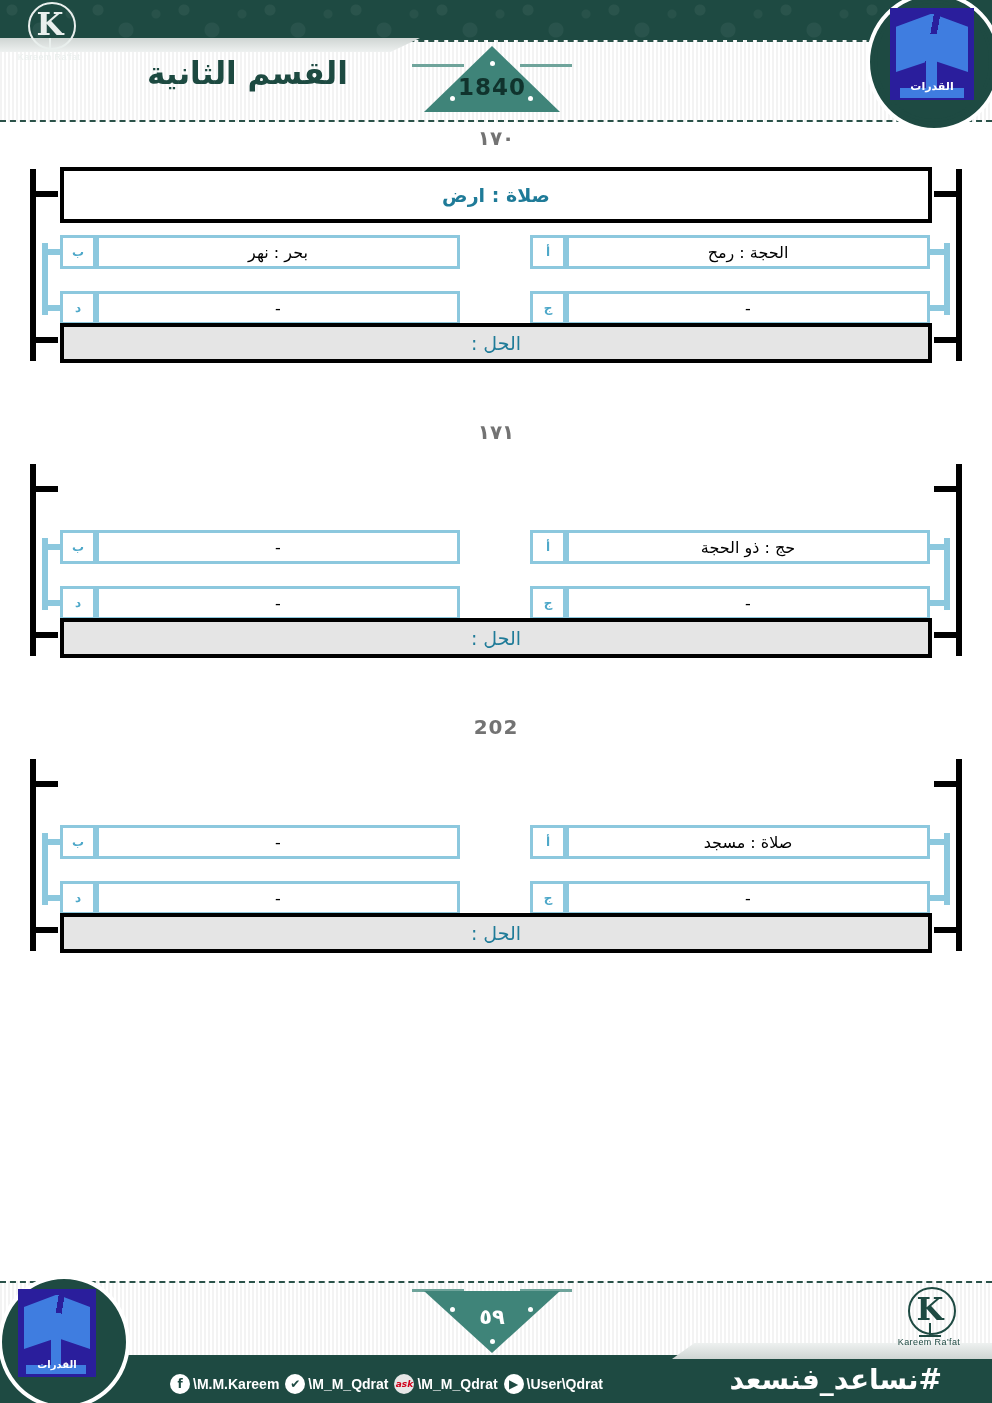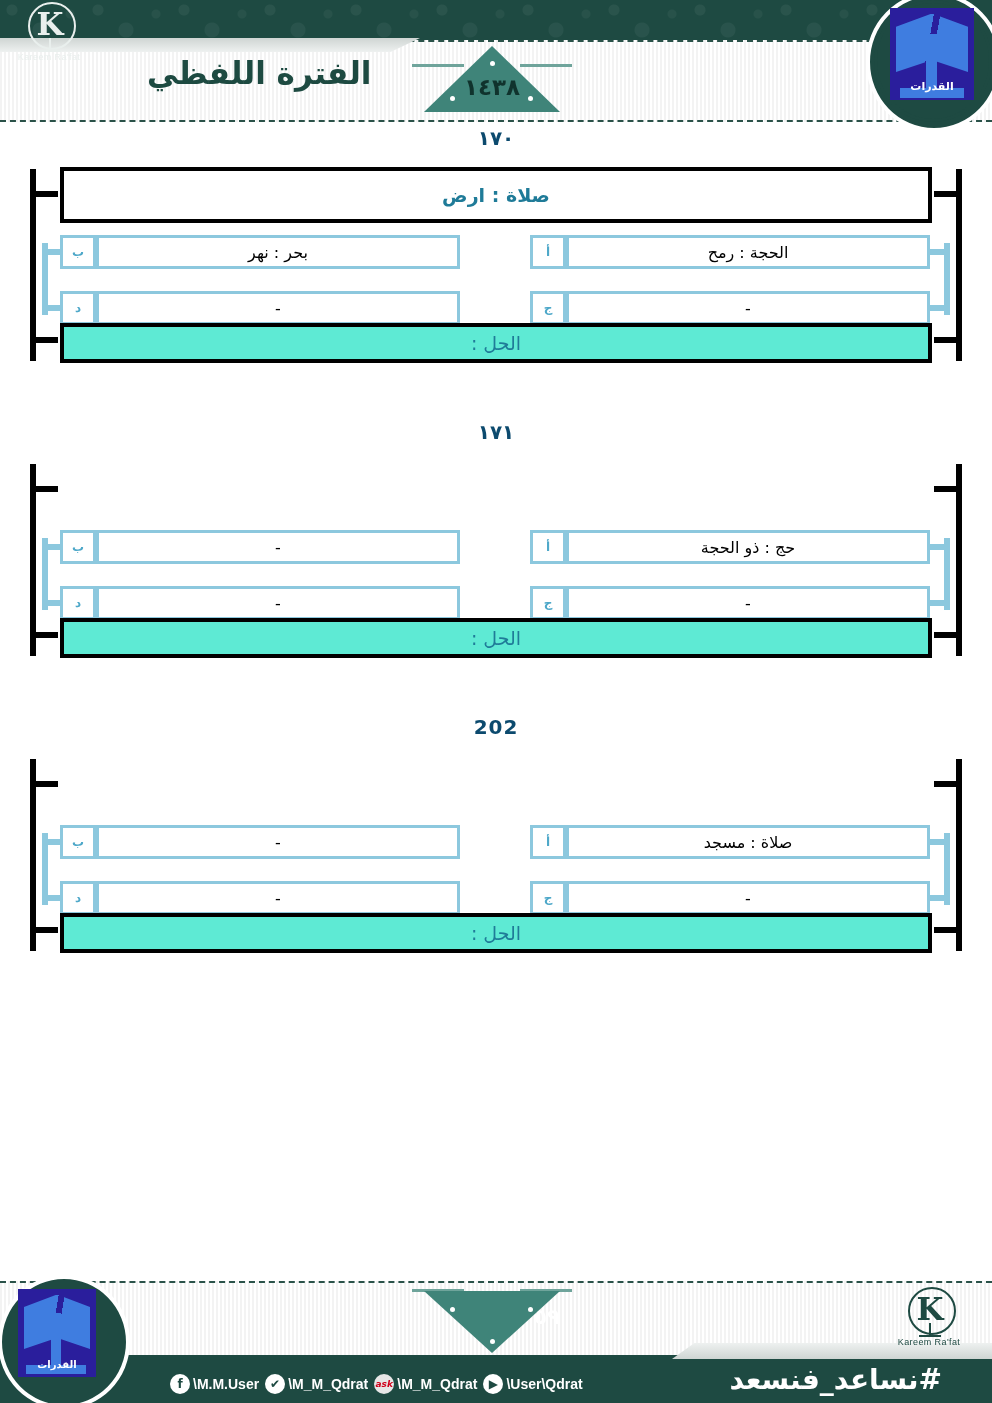--- a/index.html
+++ b/index.html
@@ -108,21 +108,21 @@
   .sig .nib{position:absolute;left:33px;top:48px;width:22px;height:2px;background:#e9efed;}
   .sig .nm{
     position:absolute;left:0;top:50px;width:86px;text-align:center;
     font-size:9px;letter-spacing:.4px;color:#e9efed;
     font-family:"Liberation Sans",sans-serif;
   }
 
   
   .qnum{
     position:absolute;width:992px;text-align:center;
-    font-size:20px;font-weight:700;color:#0c4a6e;letter-spacing:1px;
+    font-size:20px;font-weight:700;color:#737373;letter-spacing:1px;
   }
   .block{position:absolute;left:30px;width:932px;height:220px;}
 
   
   .spine-blk{position:absolute;width:6px;background:#000;top:14px;height:192px;}
   .spine-blk.r{right:0;}
   .spine-blk.l{left:0;}
   .arm-blk{position:absolute;height:6px;background:#000;width:28px;}
 
   
@@ -132,21 +132,21 @@
   .arm-blu{position:absolute;height:6px;background:#8cc8de;width:20px;}
 
   .qbox{
     position:absolute;left:30px;width:872px;height:56px;top:12px;
     border:4px solid #000;box-sizing:border-box;background:#fff;
     display:flex;align-items:center;justify-content:center;
     font-size:19px;font-weight:700;color:#1f7b98;
   }
   .abox{
     position:absolute;left:30px;width:872px;height:40px;top:168px;
-    border:4px solid #000;box-sizing:border-box;background:#5eead4;
+    border:4px solid #000;box-sizing:border-box;background:#e5e5e5;
     display:flex;align-items:center;justify-content:center;
     font-size:19px;color:#1f7b98;
   }
 
   .opt{
     position:absolute;width:402px;height:34px;
     display:flex;align-items:stretch;
   }
   .opt .lbl{
     width:36px;border:3px solid #8cc8de;box-sizing:border-box;background:#fff;
@@ -180,21 +180,21 @@
     position:absolute;right:0;top:62px;width:320px;height:16px;
     background:linear-gradient(180deg,#eef1f0,#cfd5d3);
     clip-path:polygon(7% 0,100% 0,100% 100%,0 100%);
   }
   .ft-tri{position:absolute;left:424px;top:10px;width:136px;height:62px;}
   .ft-tri .tri{
     position:absolute;inset:0;background:#3f8479;
     clip-path:polygon(0 0,100% 0,50% 100%);
   }
   .ft-tri .pg{
-    position:absolute;left:0;right:0;top:14px;text-align:right;
+    position:absolute;left:0;right:0;top:14px;text-align:center;
     font-size:21px;font-weight:700;color:#ffffff;letter-spacing:1px;
   }
   .ft-tri .d{position:absolute;width:5px;height:5px;border-radius:50%;background:#fff;}
   .ft-tri .d1{left:26px;top:16px;}
   .ft-tri .d2{left:104px;top:16px;}
   .ft-tri .d3{left:66px;top:48px;}
   .ft-ul{position:absolute;top:8px;height:3px;background:#6fa49b;}
   .ft-ul.a{left:412px;width:52px;}
   .ft-ul.b{left:520px;width:52px;}
 
@@ -246,30 +246,30 @@
   <div class="hdr-fold"></div>
 
   <div class="sig">
     <div class="circ"></div>
     <div class="kk">K</div>
     <div class="pen"></div>
     <div class="nib"></div>
     <div class="nm">Kareem Ra'fat</div>
   </div>
 
-  <div class="hdr-title-left">الفترة اللفظي</div>
+  <div class="hdr-title-left">القسم الثانية</div>
 
   <div class="tri-ul a"></div>
   <div class="tri-ul b"></div>
   <div class="hdr-tri">
     <div class="tri"></div>
     <div class="d d1"></div>
     <div class="d d2"></div>
     <div class="d d3"></div>
-    <div class="yr">١٤٣٨</div>
+    <div class="yr">1840</div>
   </div>
 
   <div class="seal">
     <div class="ring"></div>
     <div class="ring2"></div>
     <div class="book"></div>
     <div class="pages"></div>
     <div class="stem"></div>
     <div class="foot"></div>
     <div class="qd">القدرات</div>
@@ -421,21 +421,21 @@
     <div class="pen"></div>
     <div class="nib"></div>
     <div class="nm">Kareem Ra'fat</div>
   </div>
 
   <div class="hashtag">#نساعد_فنسعد</div>
 
   <div class="social">
     <div class="grp">
       <div class="ic">f</div>
-      <div class="tx">\M.M.User</div>
+      <div class="tx">\M.M.Kareem</div>
     </div>
     <div class="grp">
       <div class="ic">✔</div>
       <div class="tx">\M_M_Qdrat</div>
     </div>
     <div class="grp">
       <div class="ic ask">ask</div>
       <div class="tx">\M_M_Qdrat</div>
     </div>
     <div class="grp">

